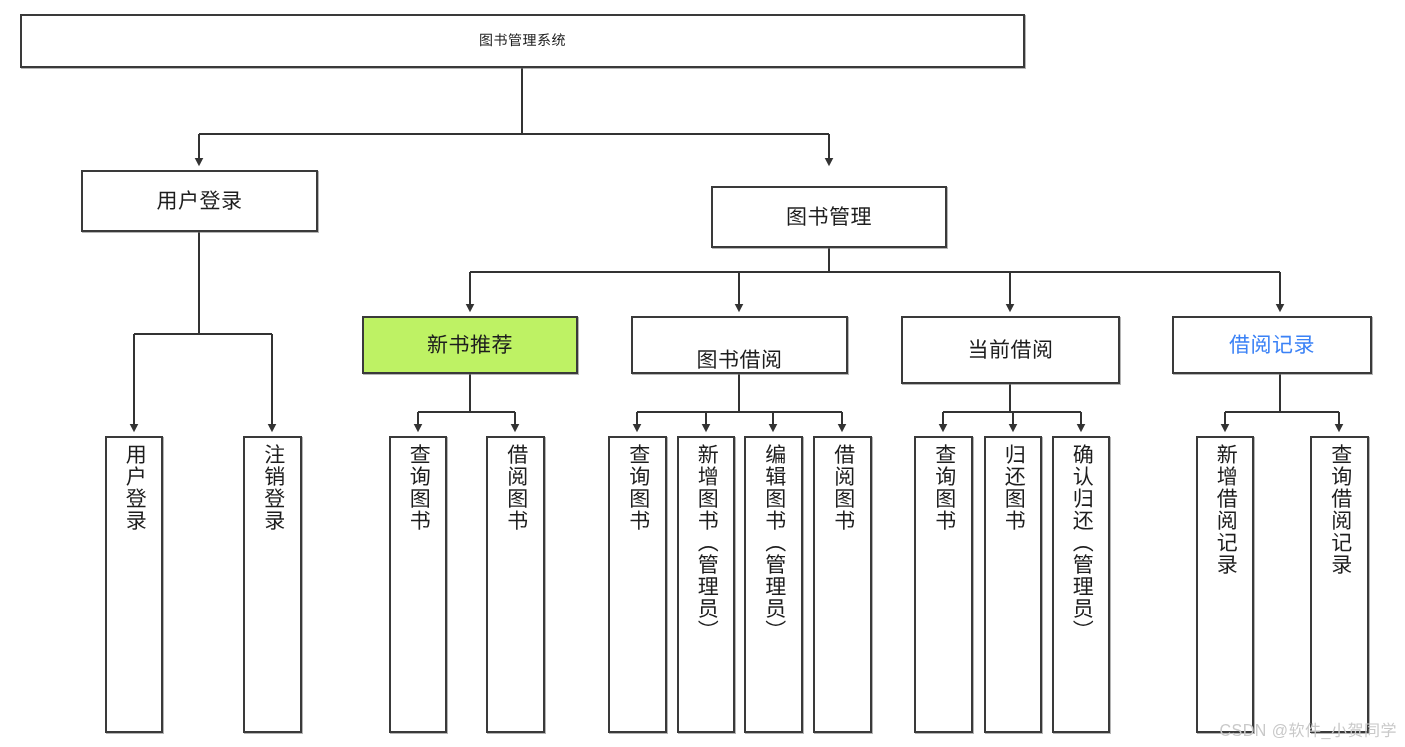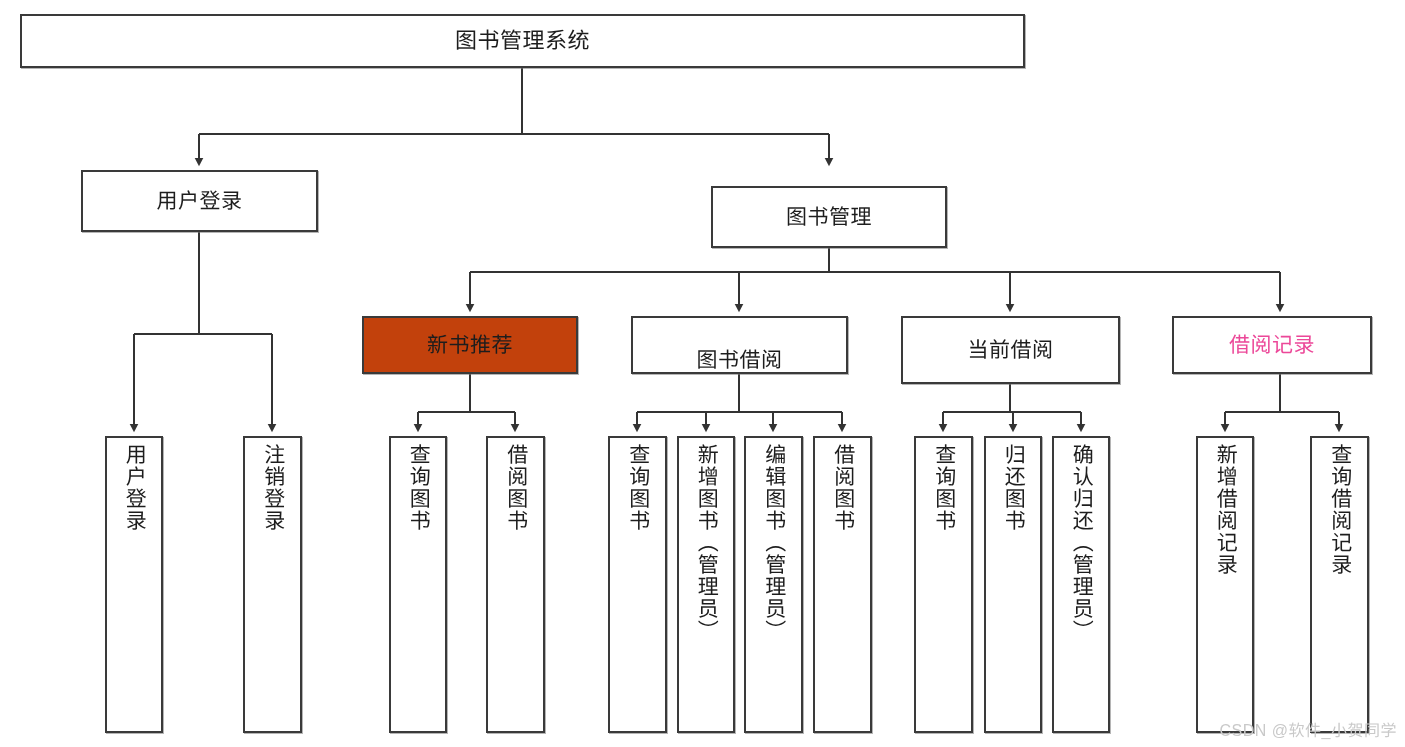--- a/index.html
+++ b/index.html
@@ -41,21 +41,21 @@
     display: block;
     text-align: center;
     line-height: 1.12;
     letter-spacing: 0.5px;
   }
   .node.horizontal .node-label {
     writing-mode: horizontal-tb;
     font-size: 21px;
   }
   .node.root .node-label {
-    font-size: 22px;
+    font-size: 14px;
   }
   .node.vertical {
     align-items: flex-start;
     justify-content: center;
     padding-top: 6px;
   }
   .node.vertical .node-label {
     writing-mode: vertical-rl;
     text-orientation: upright;
     font-size: 21px;
@@ -134,30 +134,30 @@
     <span class="node-label">图书管理系统</span>
   </div>
 
   <div class="node horizontal" style="left: 81px; top: 170px; width: 237px; height: 62px; border-color: rgb(58, 58, 58); background: rgb(255, 255, 255); color: rgb(29, 29, 29);">
     <span class="node-label">用户登录</span>
   </div>
   <div class="node horizontal" style="left: 711px; top: 186px; width: 236px; height: 62px; border-color: rgb(58, 58, 58); background: rgb(255, 255, 255); color: rgb(29, 29, 29);">
     <span class="node-label">图书管理</span>
   </div>
 
-  <div class="node horizontal" style="left: 362px; top: 316px; width: 216px; height: 58px; border-color: rgb(58, 58, 58); background: #c2410c; color: rgb(29, 29, 29);">
+  <div class="node horizontal" style="left: 362px; top: 316px; width: 216px; height: 58px; border-color: rgb(58, 58, 58); background: #bef264; color: rgb(29, 29, 29);">
     <span class="node-label">新书推荐</span>
   </div>
   <div class="node horizontal" style="left: 631px; top: 316px; width: 217px; height: 58px; border-color: rgb(58, 58, 58); background: rgb(255, 255, 255); color: rgb(29, 29, 29); align-items: flex-end;">
     <span class="node-label">图书借阅</span>
   </div>
   <div class="node horizontal" style="left: 901px; top: 316px; width: 219px; height: 68px; border-color: rgb(58, 58, 58); background: rgb(255, 255, 255); color: rgb(29, 29, 29);">
     <span class="node-label">当前借阅</span>
   </div>
-  <div class="node horizontal" style="left: 1172px; top: 316px; width: 200px; height: 58px; border-color: rgb(58, 58, 58); background: rgb(255, 255, 255); color: #ec4899;">
+  <div class="node horizontal" style="left: 1172px; top: 316px; width: 200px; height: 58px; border-color: rgb(58, 58, 58); background: rgb(255, 255, 255); color: #3b82f6;">
     <span class="node-label">借阅记录</span>
   </div>
 
   <div class="node vertical" style="left: 105px; top: 436px; width: 58px; height: 297px; border-color: rgb(58, 58, 58); background: rgb(255, 255, 255); color: rgb(29, 29, 29);">
     <span class="node-label">用户登录</span>
   </div>
   <div class="node vertical" style="left: 243px; top: 436px; width: 59px; height: 297px; border-color: rgb(58, 58, 58); background: rgb(255, 255, 255); color: rgb(29, 29, 29);">
     <span class="node-label">注销登录</span>
   </div>
   <div class="node vertical" style="left: 389px; top: 436px; width: 58px; height: 297px; border-color: rgb(58, 58, 58); background: rgb(255, 255, 255); color: rgb(29, 29, 29);">

